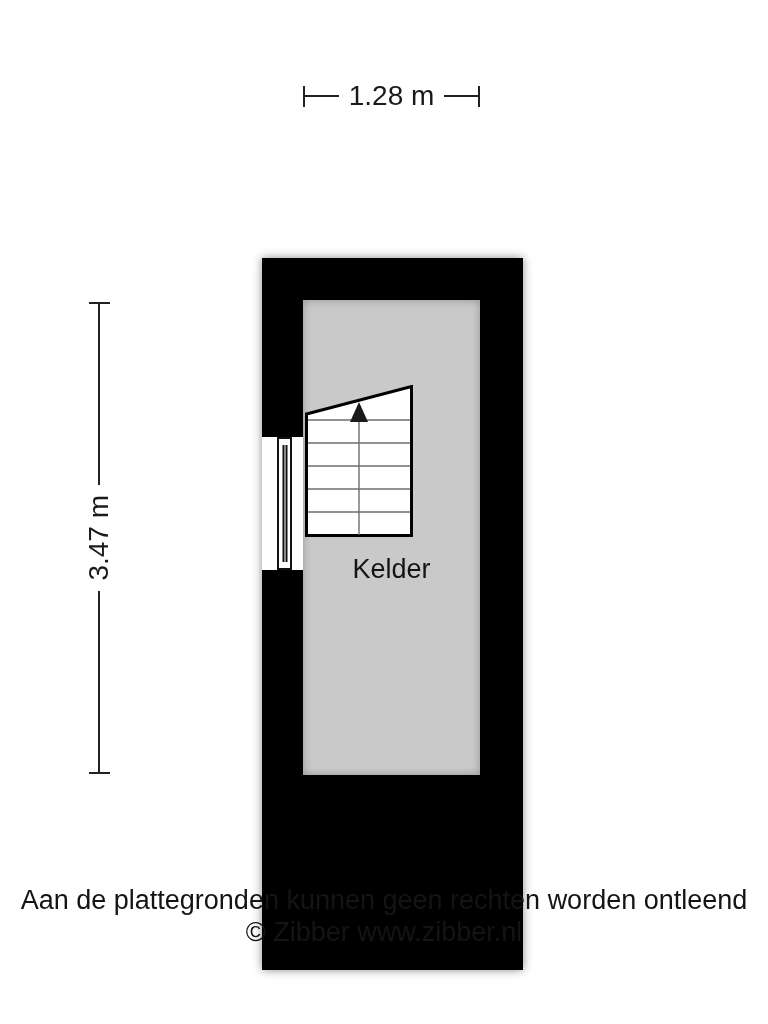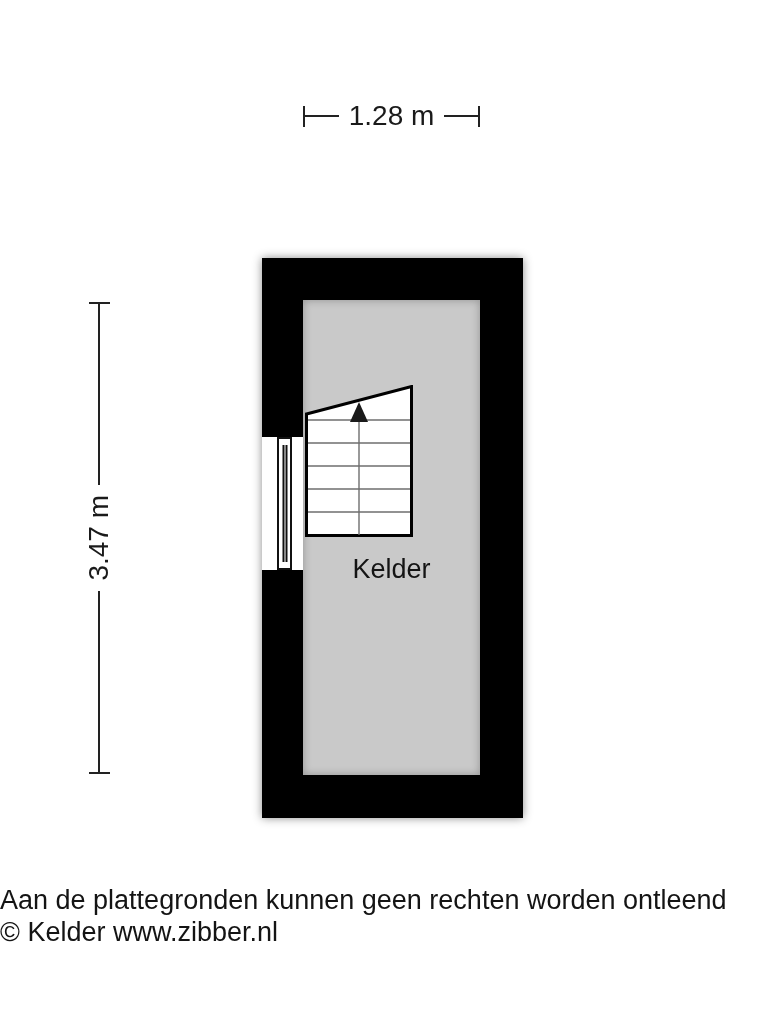--- a/index.html
+++ b/index.html
@@ -19,21 +19,20 @@
 
   
   .dim-top {
     position: absolute;
     left: 303px;
     top: 77px;
     width: 177px;
     height: 38px;
     display: flex;
     align-items: center;
-    margin-top: 20px;
   }
   .dim-top .cap {
     width: 2px;
     height: 21px;
     background: #222;
     flex: 0 0 auto;
   }
   .dim-top .dline {
     flex: 1 1 auto;
     height: 2px;
@@ -73,21 +72,21 @@
     transform: rotate(180deg);
     padding: 10px 0;
   }
 
   
   .plan {
     position: absolute;
     left: 262px;
     top: 258px;
     width: 261px;
-    height: 560px;
+    height: 712px;
     background: #000000;
     box-shadow: 0 0 9px rgba(0,0,0,0.45);
   }
   .floor {
     position: absolute;
     left: 41px;
     top: 42px;
     width: 177px;
     height: 475px;
     background: #c9c9c9;
@@ -141,21 +140,21 @@
     line-height: 31px;
     color: #141414;
   }
 
   
   .footer {
     position: absolute;
     left: 0;
     top: 884px;
     width: 768px;
-    text-align: left;
+    text-align: center;
     font-size: 27px;
     line-height: 32px;
     color: #141414;
   }
 </style>
 </head>
 <body>
 
 <div class="page">
 
@@ -197,16 +196,16 @@
       <polygon points="54,17 45,37 63,37" fill="#1a1a1a"></polygon>
     </svg>
 
     <div class="room-label">
       <div>Kelder</div>
     </div>
   </div>
 
   <div class="footer">
     <div>Aan de plattegronden kunnen geen rechten worden ontleend</div>
-    <div>© Kelder www.zibber.nl</div>
+    <div>© Zibber www.zibber.nl</div>
   </div>
 
 </div>
 
 </body></html>

